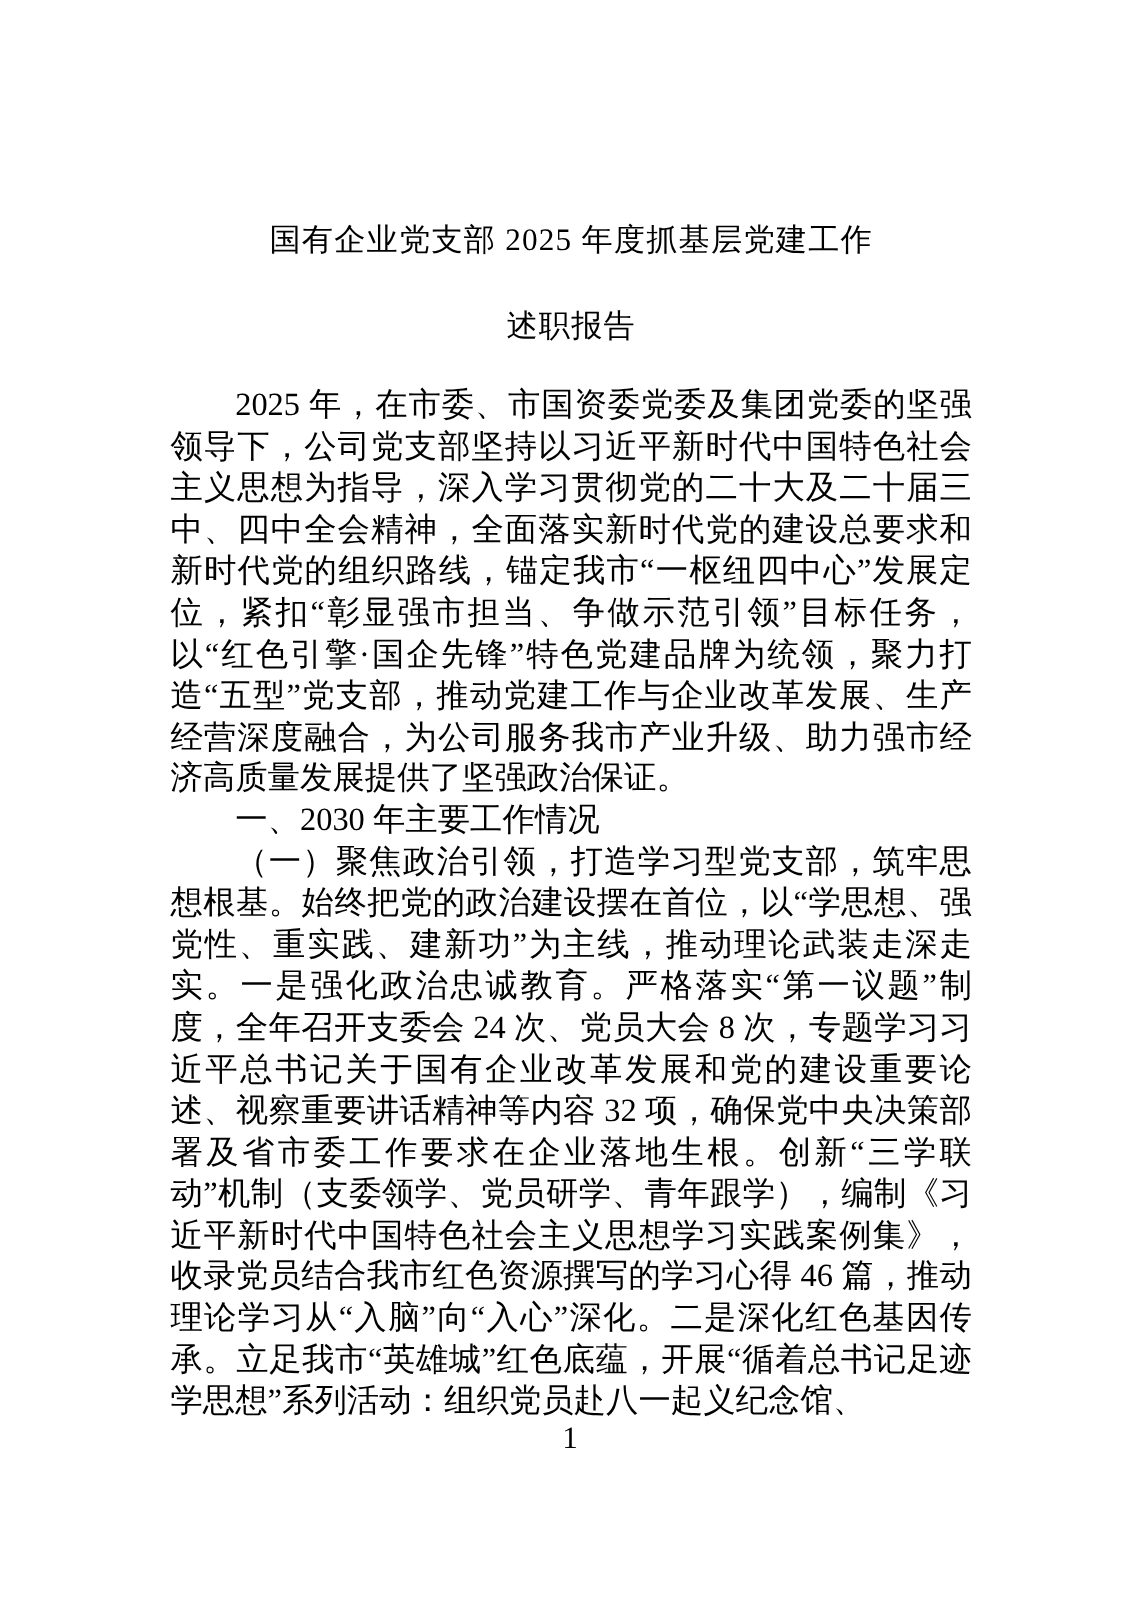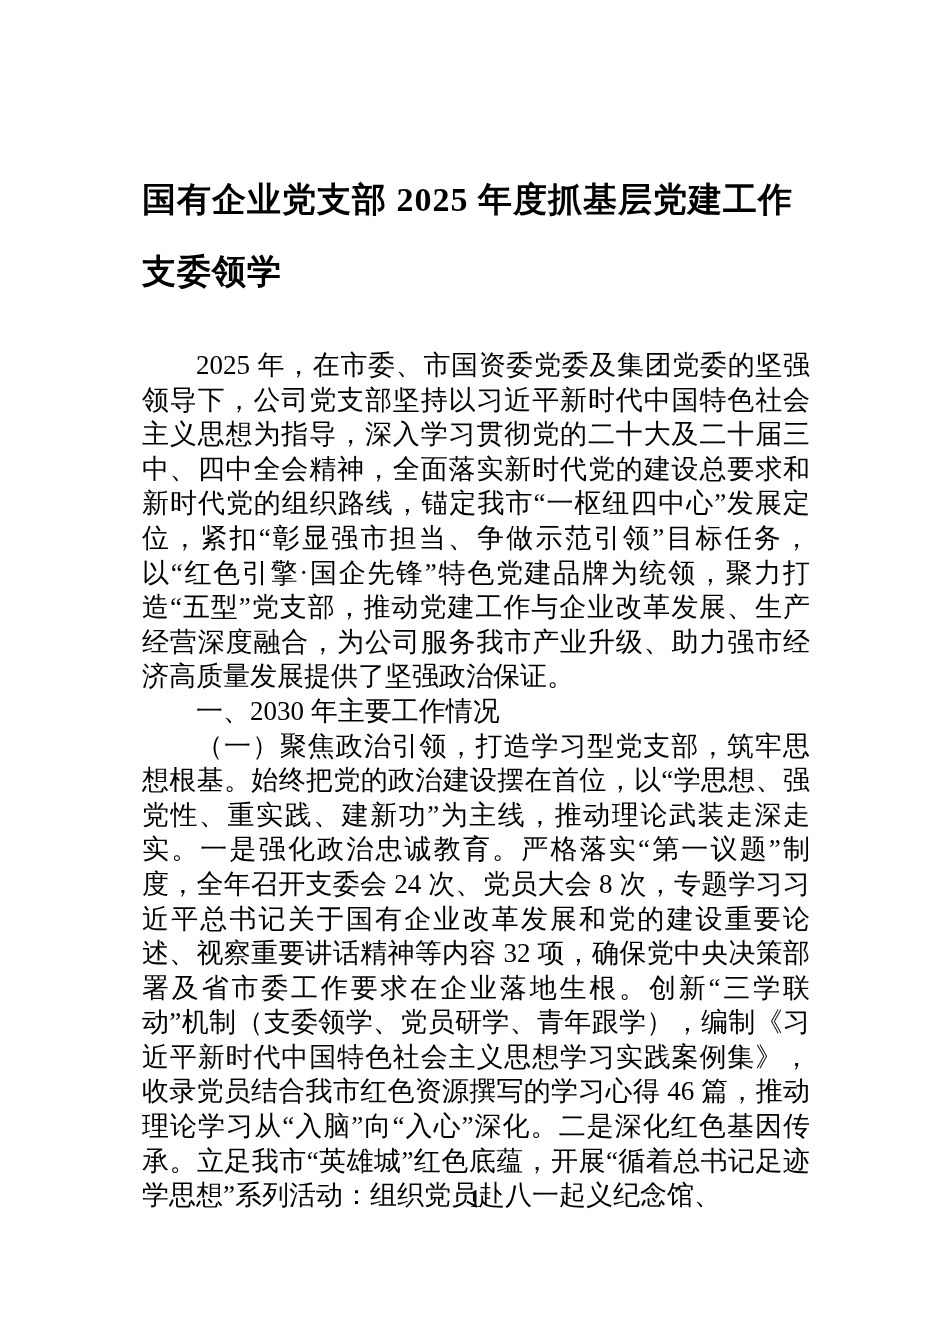--- a/index.html
+++ b/index.html
@@ -20,28 +20,29 @@
 
   .content {
     position: absolute;
     left: 142px;
     top: 0;
     width: 668px;
   }
 
   .doc-title {
     margin-top: 164px;
-    font-size: 34px;
-    font-weight: bold;
+    font-size: 26px;
+    font-weight: normal;
     line-height: 72px;
+    text-align: center;
     letter-spacing: 1px;
   }
 
   .doc-body {
-    margin-top: 40px;
+    margin-top: 12px;
     font-size: 27px;
     line-height: 34.6px;
     text-align: justify;
     text-justify: inter-ideograph;
   }
 
   .doc-body p {
     text-indent: 2em;
     margin: 0;
   }
@@ -57,21 +58,21 @@
   }
 </style>
 </head>
 <body>
 
 <div class="page">
   <div class="content">
 
     <h1 class="doc-title">
       <div>国有企业党支部 2025 年度抓基层党建工作</div>
-      <div>支委领学</div>
+      <div>述职报告</div>
     </h1>
 
     <div class="doc-body">
       <p>2025 年，在市委、市国资委党委及集团党委的坚强领导下，公司党支部坚持以习近平新时代中国特色社会主义思想为指导，深入学习贯彻党的二十大及二十届三中、四中全会精神，全面落实新时代党的建设总要求和新时代党的组织路线，锚定我市“一枢纽四中心”发展定位，紧扣“彰显强市担当、争做示范引领”目标任务，以“红色引擎·国企先锋”特色党建品牌为统领，聚力打造“五型”党支部，推动党建工作与企业改革发展、生产经营深度融合，为公司服务我市产业升级、助力强市经济高质量发展提供了坚强政治保证。</p>
       <p>一、2030 年主要工作情况</p>
       <p>（一）聚焦政治引领，打造学习型党支部，筑牢思想根基。始终把党的政治建设摆在首位，以“学思想、强党性、重实践、建新功”为主线，推动理论武装走深走实。一是强化政治忠诚教育。严格落实“第一议题”制度，全年召开支委会 24 次、党员大会 8 次，专题学习习近平总书记关于国有企业改革发展和党的建设重要论述、视察重要讲话精神等内容 32 项，确保党中央决策部署及省市委工作要求在企业落地生根。创新“三学联动”机制（支委领学、党员研学、青年跟学），编制《习近平新时代中国特色社会主义思想学习实践案例集》，收录党员结合我市红色资源撰写的学习心得 46 篇，推动理论学习从“入脑”向“入心”深化。二是深化红色基因传承。立足我市“英雄城”红色底蕴，开展“循着总书记足迹学思想”系列活动：组织党员赴八一起义纪念馆、</p>
     </div>
 
   </div>
 

